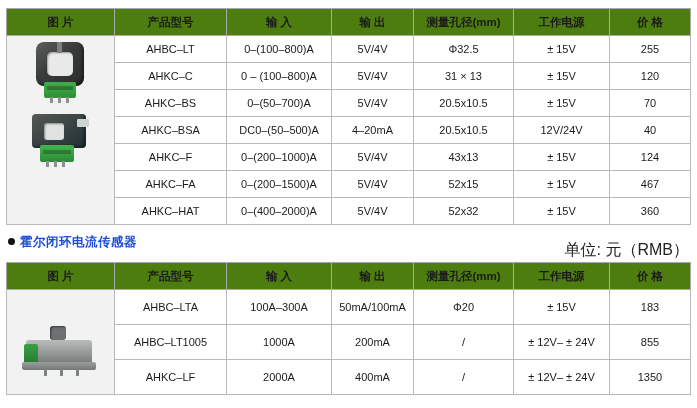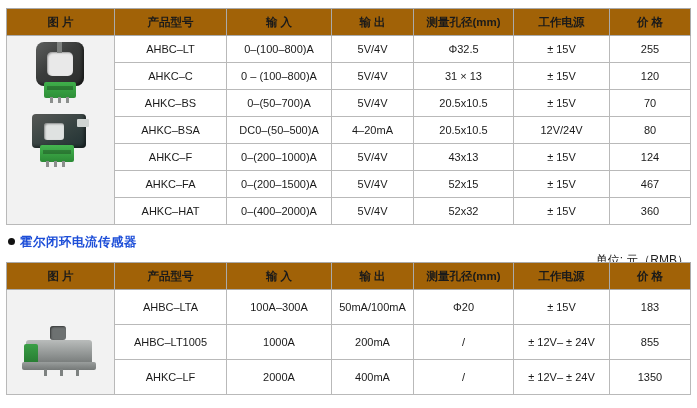--- a/index.html
+++ b/index.html
@@ -29,21 +29,21 @@
   }
   table.spec th, table.spec td {
     border: 1px solid #b9b9b9;
     text-align: center;
     vertical-align: middle;
     font-size: 11px;
     color: #1a1a1a;
     padding: 0;
   }
   table.spec thead th {
-    background: #a16207;
+    background: #4d7c0f;
     font-weight: bold;
     font-size: 11.5px;
     height: 26px;
     border-color: #aaa;
   }
   table.spec tbody td {
     height: 26px;
     background: #ffffff;
   }
   td.imgcell {
@@ -74,22 +74,22 @@
     width: 7px;
     height: 7px;
     background: #111;
     border-radius: 50%;
     margin-right: 5px;
     vertical-align: 1px;
   }
   .unit-note {
     position: absolute;
     right: 8px;
-    top: 252px;
-    font-size: 12px;
+    top: 240px;
+    font-size: 16px;
     color: #222;
   }
 
   .t2 {
     position: absolute;
     left: 6px;
     top: 262px;
     width: 684px;
   }
 
@@ -338,21 +338,21 @@
         <td>20.5x10.5</td>
         <td>± 15V</td>
         <td>70</td>
       </tr>
       <tr>
         <td>AHKC–BSA</td>
         <td>DC0–(50–500)A</td>
         <td>4–20mA</td>
         <td>20.5x10.5</td>
         <td>12V/24V</td>
-        <td>80</td>
+        <td>40</td>
       </tr>
       <tr>
         <td>AHKC–F</td>
         <td>0–(200–1000)A</td>
         <td>5V/4V</td>
         <td>43x13</td>
         <td>± 15V</td>
         <td>124</td>
       </tr>
       <tr>

